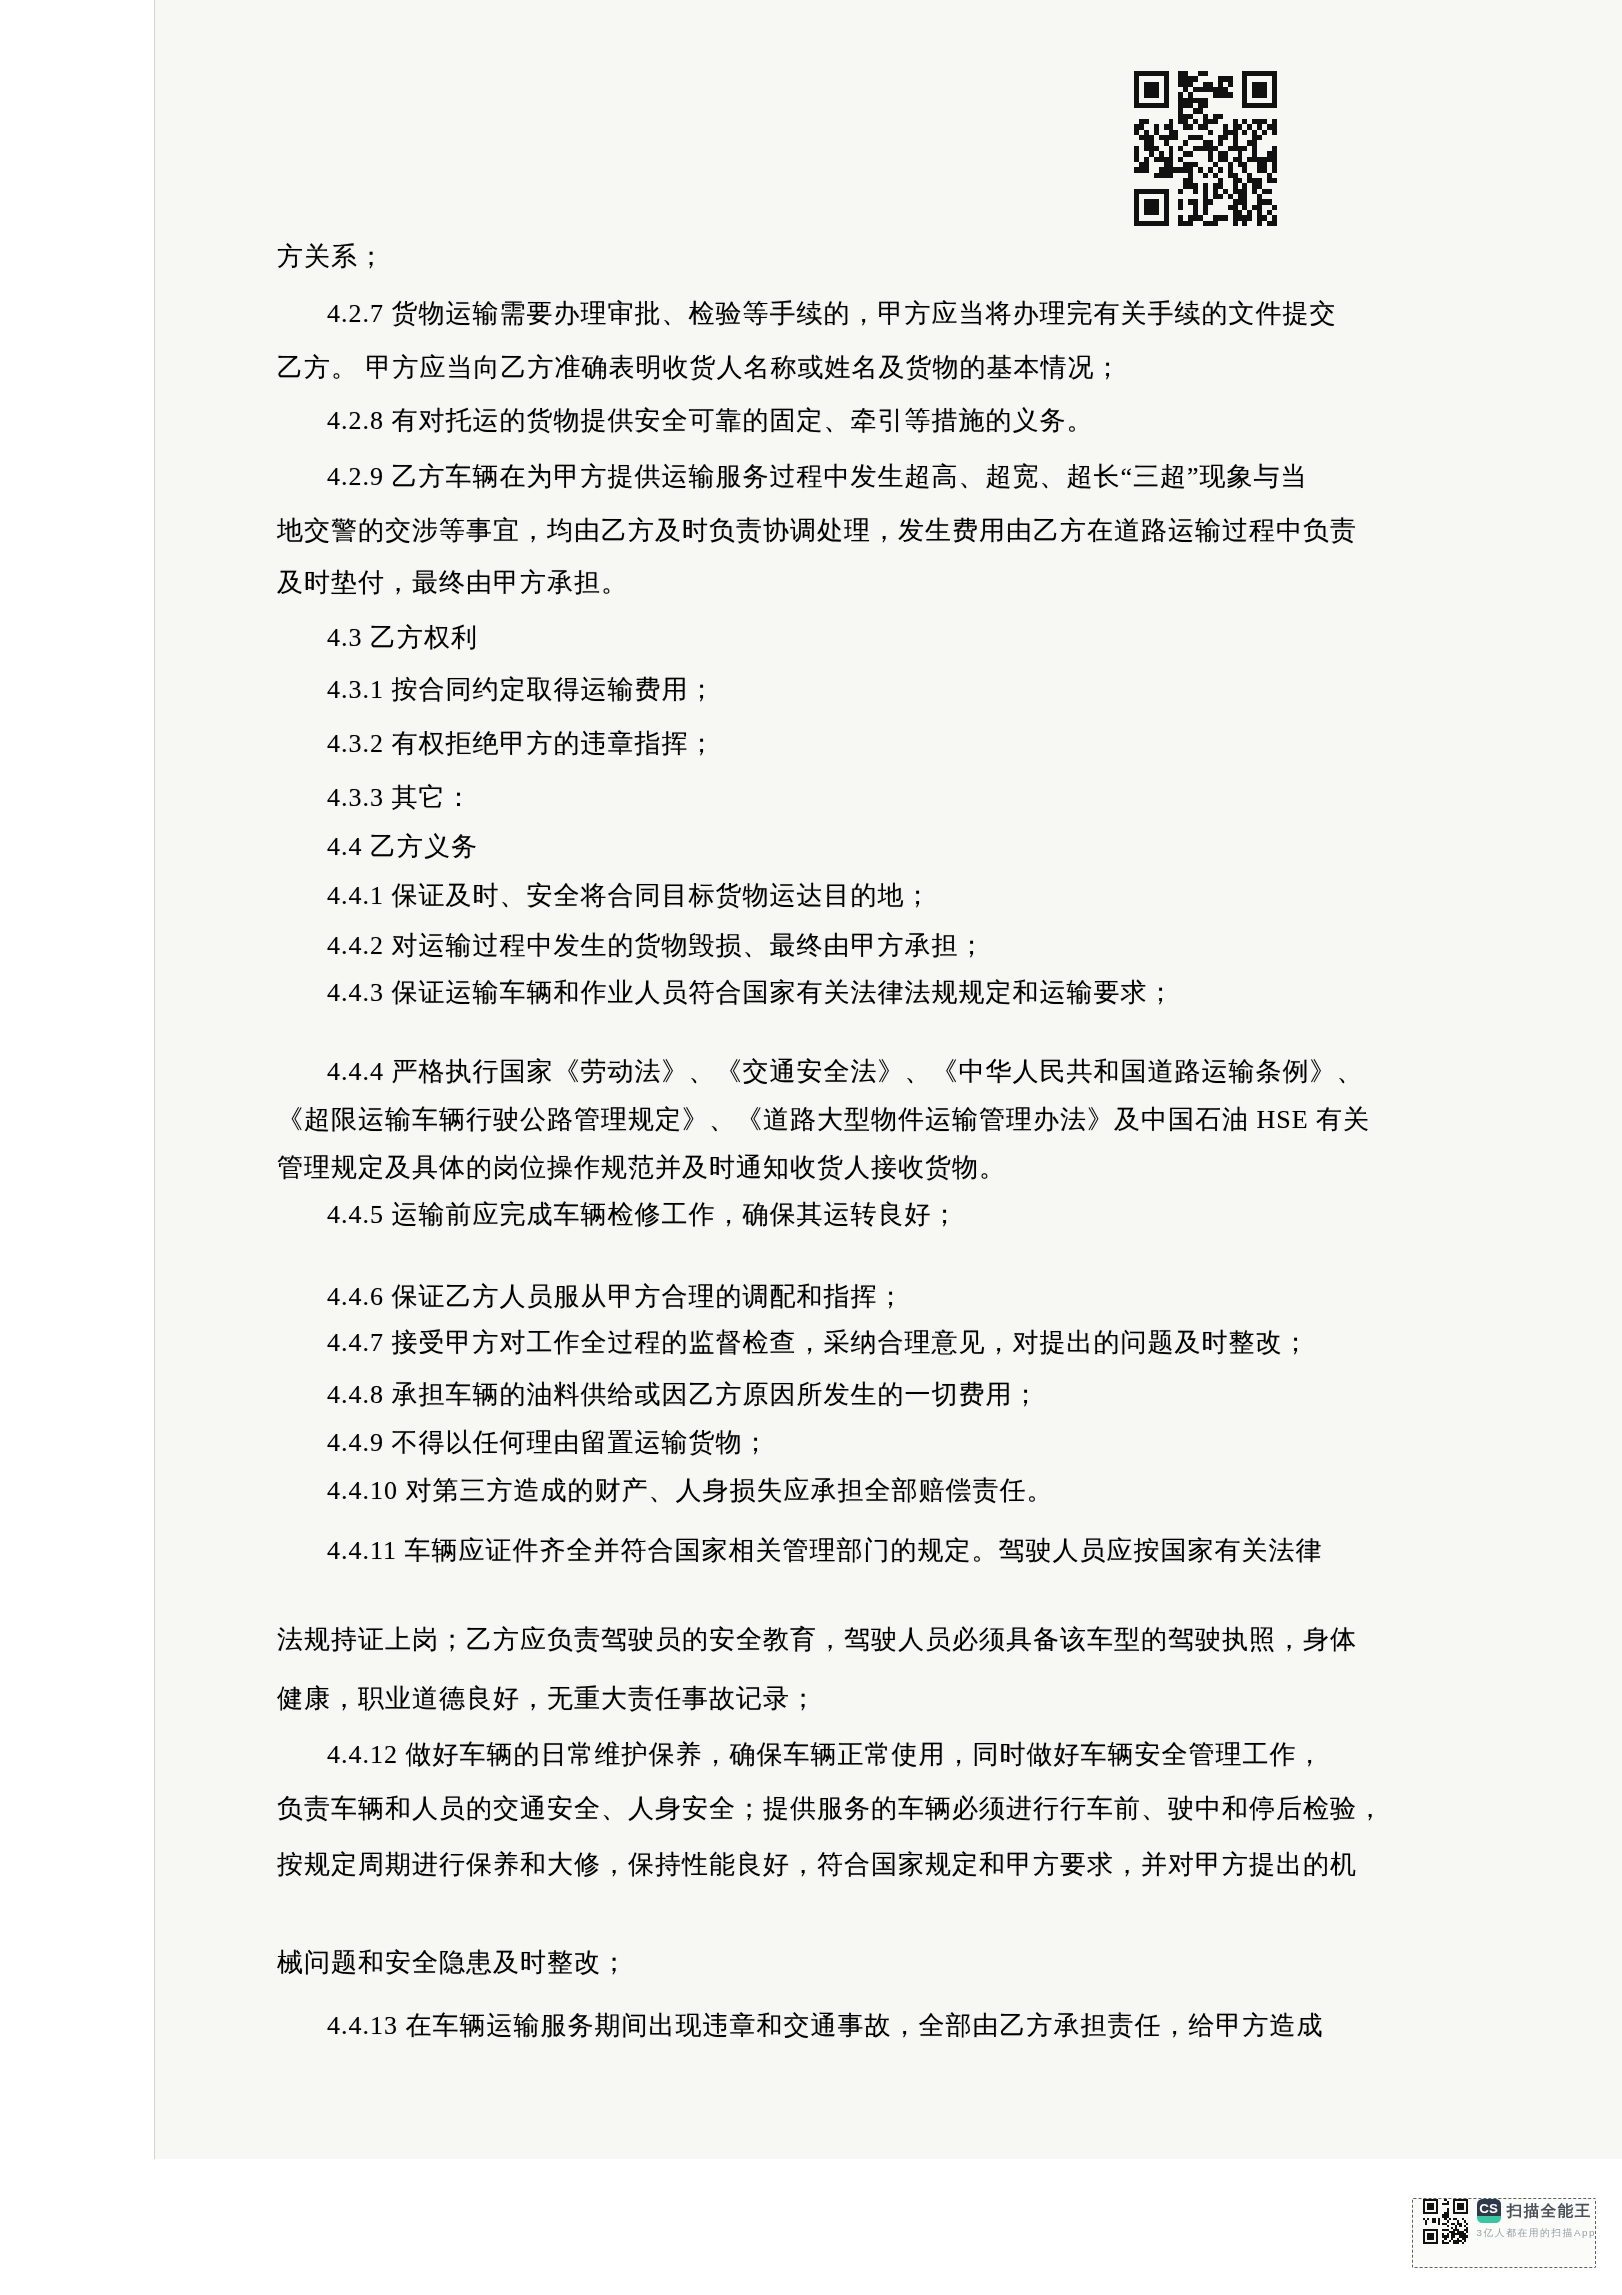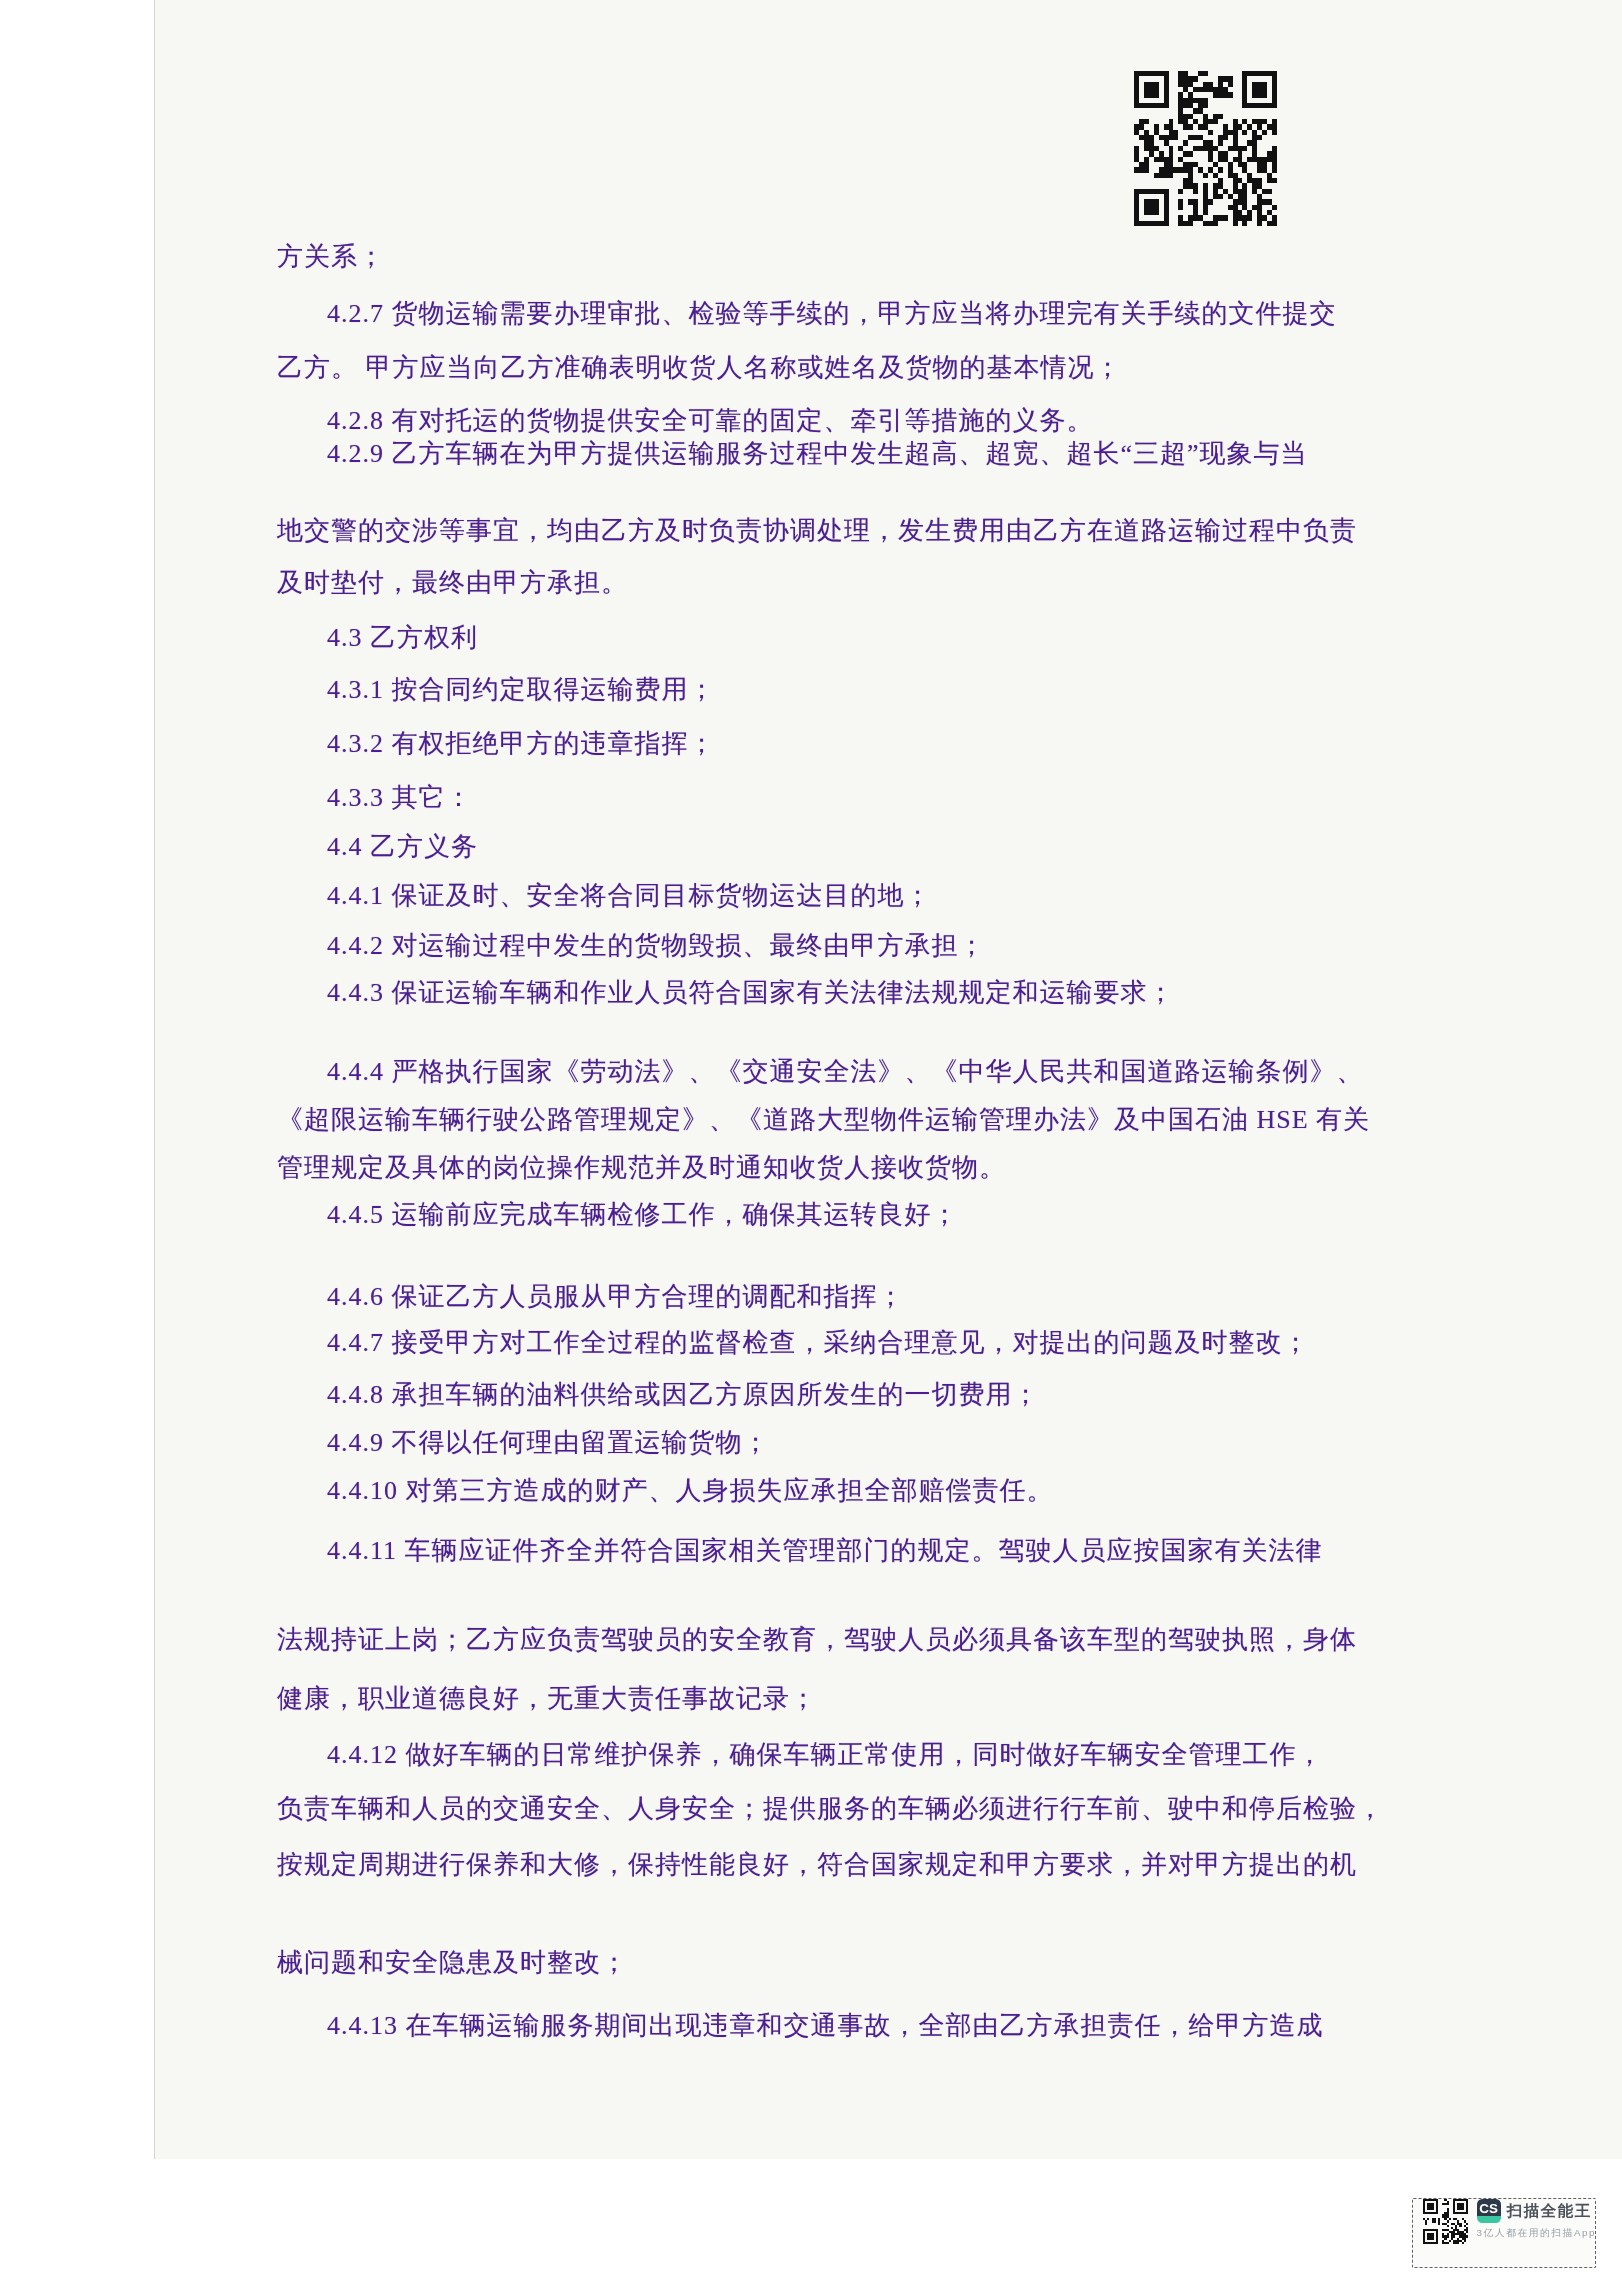--- a/index.html
+++ b/index.html
@@ -6,21 +6,21 @@
   body{
     width:1622px;height:2295px;position:relative;background:#ffffff;overflow:hidden;
     font-family:"Liberation Serif","DejaVu Serif",serif;
   }
   .paper{
     position:absolute;left:154px;top:0;width:1469px;height:2159px;
     background:#f7f7f4;border-left:1px solid #d6d6d1;
   }
   .content{position:absolute;left:0;top:0;width:100%;height:100%;}
   .line{
-    position:absolute;left:277px;font-size:26px;letter-spacing:1px;color:#4c1d95;
+    position:absolute;left:277px;font-size:26px;letter-spacing:1px;color:#000000;
     white-space:nowrap;text-shadow:0 0 1px rgba(42,42,42,0.35);
   }
   .line.indent{left:327px;}
   .qr-main{position:absolute;left:1134px;top:71px;width:143px;height:155px;}
   .qr-main svg,.badge-qr svg{display:block;width:100%;height:100%;}
   .badge{
     position:absolute;left:1412px;top:2198px;width:184px;height:70px;box-sizing:border-box;
     border:1.5px dashed #616161;border-radius:1.5px;background:#fbfbfa;
     display:flex;gap:8.3px;padding:0 5.2px 0 10.3px;
   }
@@ -61,21 +61,21 @@
       <rect x="1" y="23" width="5" height="5" fill="#f7f7f4"></rect>
       <rect x="2" y="24" width="3" height="3" fill="#111"></rect>
     </svg>
 </div>
 
 <div class="content" id="lines-container">
     <div class="line" style="top: 239px;">方关系；</div>
     <div class="line indent" style="top: 296px;">4.2.7 货物运输需要办理审批、检验等手续的，甲方应当将办理完有关手续的文件提交</div>
     <div class="line" style="top: 350px;">乙方。 甲方应当向乙方准确表明收货人名称或姓名及货物的基本情况；</div>
     <div class="line indent" style="top: 403px;">4.2.8 有对托运的货物提供安全可靠的固定、牵引等措施的义务。</div>
-    <div class="line indent" style="top: 436px; text-align: center;">4.2.9 乙方车辆在为甲方提供运输服务过程中发生超高、超宽、超长“三超”现象与当</div>
+    <div class="line indent" style="top: 459px; text-align: center;">4.2.9 乙方车辆在为甲方提供运输服务过程中发生超高、超宽、超长“三超”现象与当</div>
     <div class="line" style="top: 513px;">地交警的交涉等事宜，均由乙方及时负责协调处理，发生费用由乙方在道路运输过程中负责</div>
     <div class="line" style="top: 565px;">及时垫付，最终由甲方承担。</div>
     <div class="line indent" style="top: 620px;">4.3 乙方权利</div>
     <div class="line indent" style="top: 672px;">4.3.1 按合同约定取得运输费用；</div>
     <div class="line indent" style="top: 726px;">4.3.2 有权拒绝甲方的违章指挥；</div>
     <div class="line indent" style="top: 780px;">4.3.3 其它：</div>
     <div class="line indent" style="top: 829px;">4.4 乙方义务</div>
     <div class="line indent" style="top: 878px;">4.4.1 保证及时、安全将合同目标货物运达目的地；</div>
     <div class="line indent" style="top: 928px;">4.4.2 对运输过程中发生的货物毁损、最终由甲方承担；</div>
     <div class="line indent" style="top: 975px;">4.4.3 保证运输车辆和作业人员符合国家有关法律法规规定和运输要求；</div>

